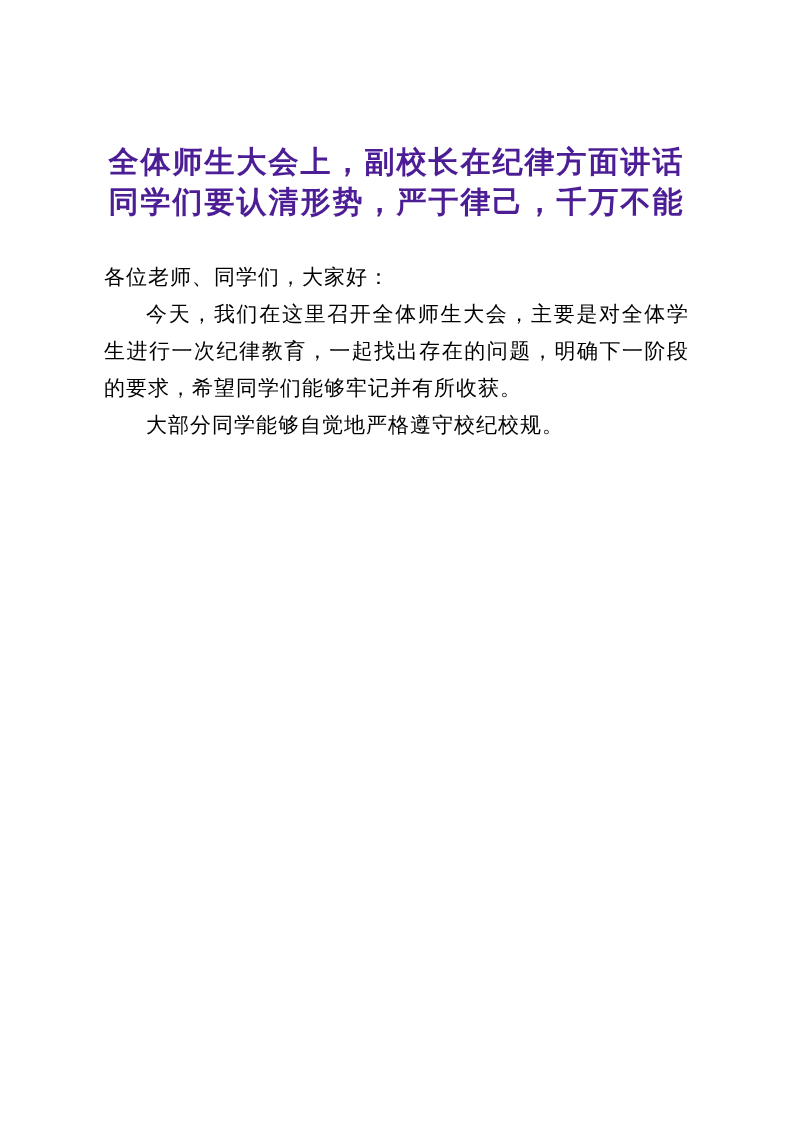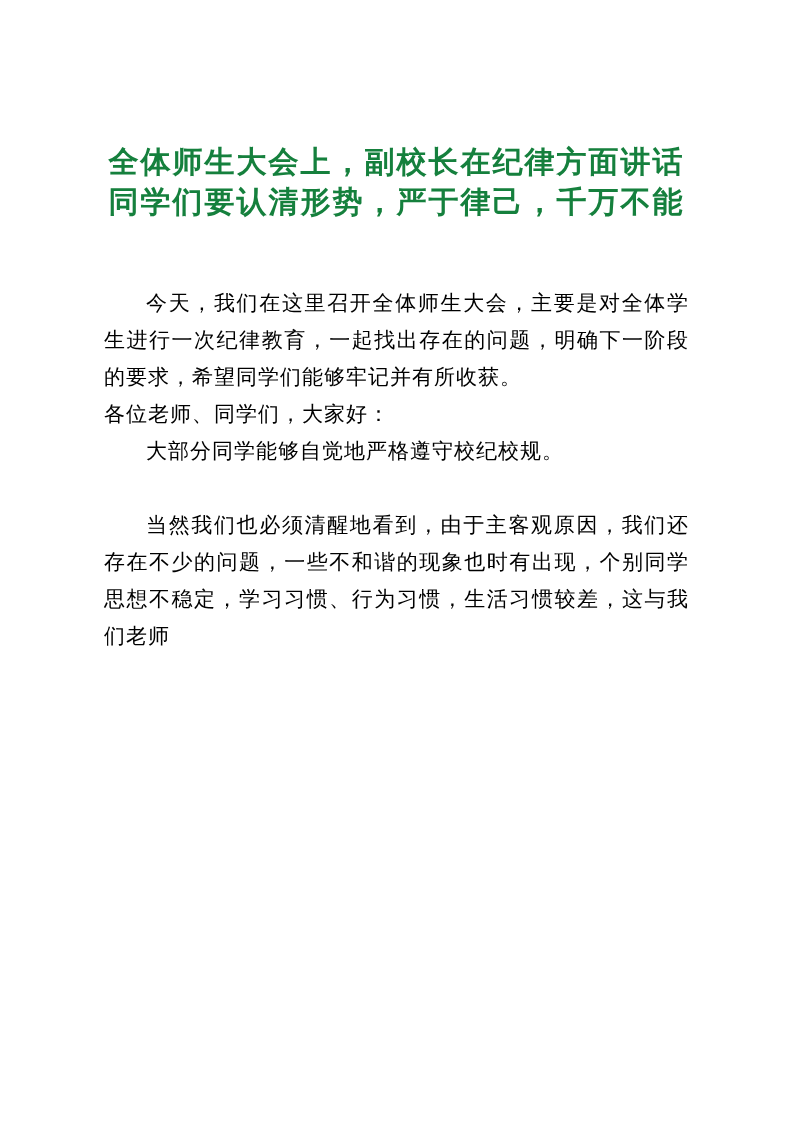--- a/index.html
+++ b/index.html
@@ -15,28 +15,28 @@
     }
     .page {
       box-sizing: border-box;
       width: 793px;
       min-height: 1122px;
       background: #ffffff;
       padding: 142px 104px 60px 104px;
       overflow: hidden;
     }
     .doc-title {
-      margin: 0 0 63px 0;
+      margin: 0 0 37px 0;
       font-family: "Liberation Sans", sans-serif;
       font-weight: bold;
       font-size: 30px;
       line-height: 40px;
       letter-spacing: 2px;
       text-align: center;
-      color: #15803d;
+      color: #4c1d95;
     }
     .title-line {
       display: block;
       white-space: nowrap;
     }
     .doc-body {
       font-family: "Liberation Serif", serif;
       font-size: 21px;
       line-height: 37px;
       letter-spacing: 1px;
@@ -59,19 +59,18 @@
 <body>
 
 <div class="page">
 
   <h1 class="doc-title">
     <span class="title-line">全体师生大会上，副校长在纪律方面讲话</span>
     <span class="title-line">同学们要认清形势，严于律己，千万不能</span>
   </h1>
 
   <div class="doc-body">
+    <p class="para no-indent">各位老师、同学们，大家好：</p>
     <p class="para">今天，我们在这里召开全体师生大会，主要是对全体学生进行一次纪律教育，一起找出存在的问题，明确下一阶段的要求，希望同学们能够牢记并有所收获。</p>
-    <p class="para no-indent">各位老师、同学们，大家好：</p>
     <p class="para">大部分同学能够自觉地严格遵守校纪校规。</p>
-    <p class="para space-before">当然我们也必须清醒地看到，由于主客观原因，我们还存在不少的问题，一些不和谐的现象也时有出现，个别同学思想不稳定，学习习惯、行为习惯，生活习惯较差，这与我们老师</p>
   </div>
 
 </div>
 
 </body></html>

